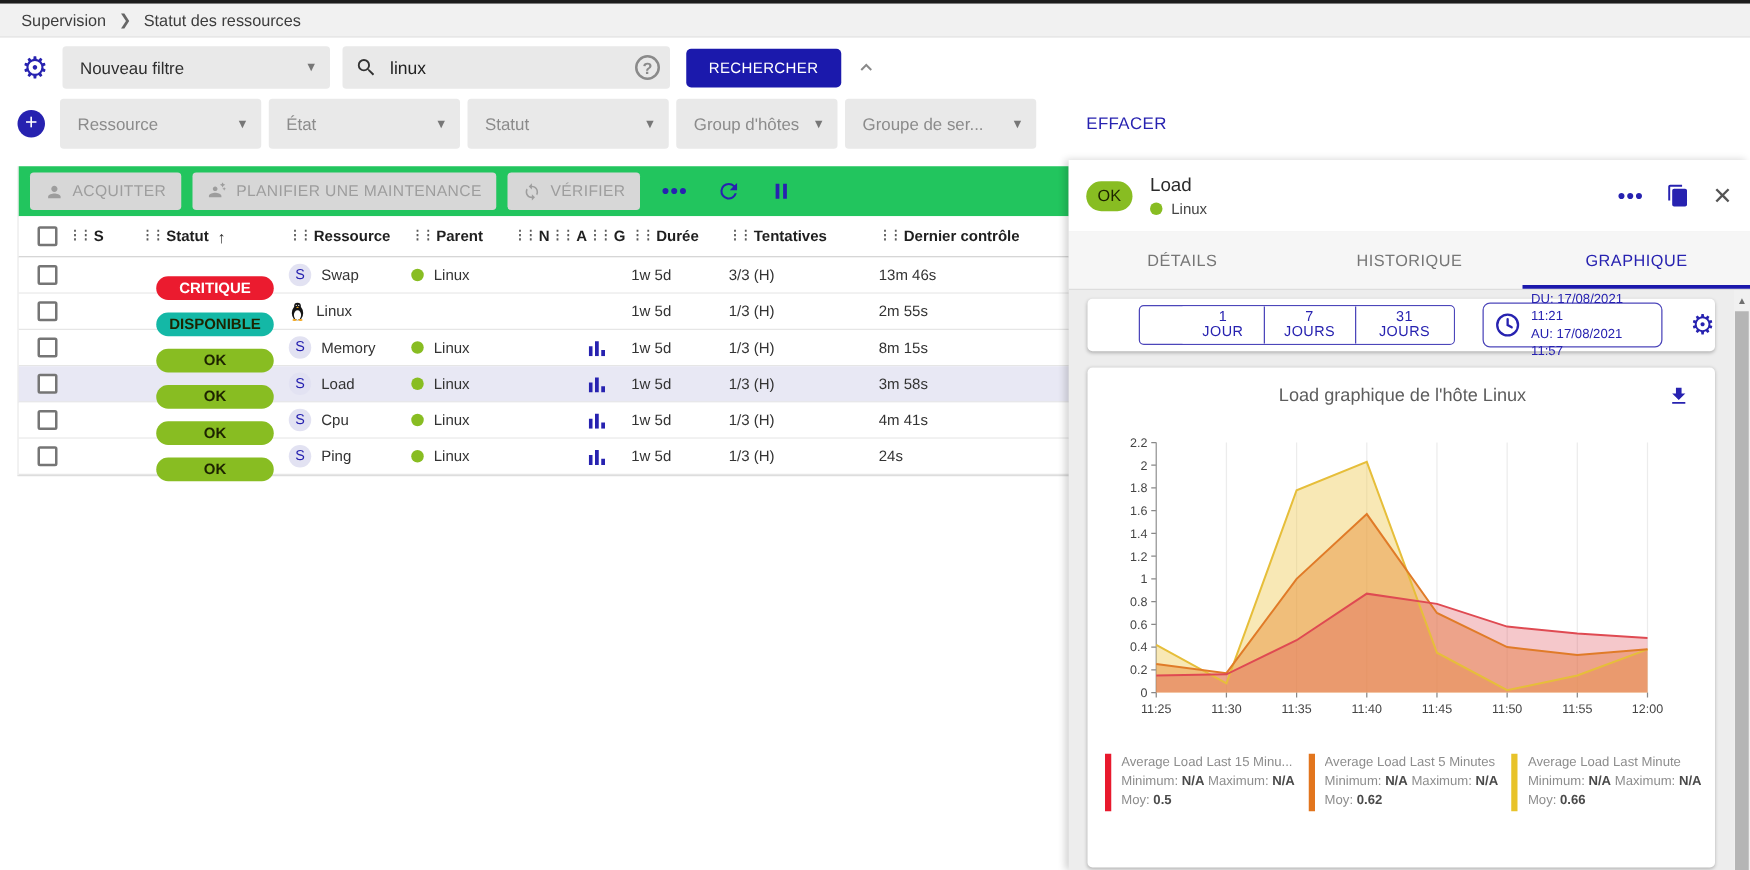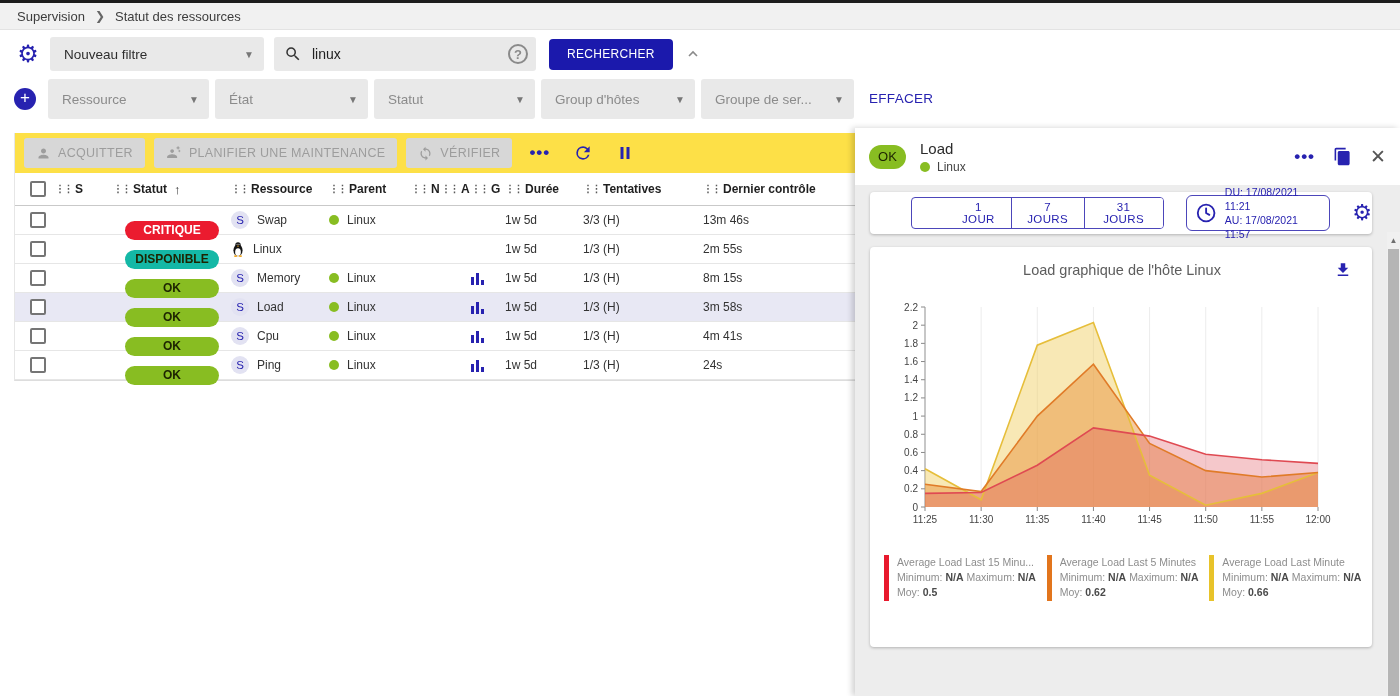--- a/index.html
+++ b/index.html
@@ -16,26 +16,26 @@
   .dd.placeholder { color:#8b8b8b; height:40px; }
   .saved-filter { width:214px; margin-left:8px; }
   .search-box { width:262px; height:34px; margin-left:10px; background:#e9e9e9; border-radius:3px; display:flex; align-items:center; padding:0 8px 0 10px; }
   .search-box input { flex:1; border:none; background:transparent; outline:none; font-size:14px; color:#222; margin-left:10px; font-family:"Liberation Sans",sans-serif; }
   .help-circle { width:20px; height:20px; border:2px solid #8a8a8a; border-radius:50%; color:#8a8a8a; font-size:13px; display:flex; align-items:center; justify-content:center; font-weight:bold; cursor:pointer; }
   .search-btn { margin-left:13px; height:31px; padding:0 18px; background:var(--button-blue); color:#fff; border:none; border-radius:4px; font-size:12px; letter-spacing:.3px; font-family:"Liberation Sans",sans-serif; cursor:pointer; }
   .collapse-btn { margin-left:12px; color:#8a8a8a; cursor:pointer; display:flex; }
 
   .filter-row2 { position:absolute; top:79px; left:14px; display:flex; align-items:center; gap:6px; }
   .plus-btn { width:22px; height:22px; background:var(--accent-blue); border-radius:50%; color:#fff; font-size:17px; line-height:20px; text-align:center; margin-right:6px; cursor:pointer; }
-  .crit-0 { width:161px; } .crit-1 { width:153px; } .crit-2 { width:161px; } .crit-3 { width:154px; } .crit-4 { width:153px; }
+  .crit-0 { width:161px; } .crit-1 { width:153px; } .crit-2 { width:161px; } .crit-3 { width:129px; } .crit-4 { width:153px; }
   .clear-btn { position:absolute; top:91px; left:869px; color:var(--accent-blue); font-size:13.5px; letter-spacing:.3px; cursor:pointer; background:none; border:none; font-family:"Liberation Sans",sans-serif; }
 
   
   .table-block { position:absolute; top:133px; left:14px; width:841px; border-left:1px solid #e6e6e6; border-bottom:1px solid #ddd; }
-  .tbl-toolbar { height:40px; background:#fde047; display:flex; align-items:center; gap:9px; padding-left:9px; }
+  .tbl-toolbar { height:40px; background:#22c55e; display:flex; align-items:center; gap:9px; padding-left:9px; }
   .tb-btn { height:30px; background:#d7d7d7; border:none; border-radius:3px; color:#9d9d9d; font-size:12.5px; letter-spacing:.3px; padding:0 12px; display:flex; align-items:center; gap:7px; font-family:"Liberation Sans",sans-serif; cursor:default; }
   .tb-btn svg { flex:none; }
   .more-dots { color:var(--accent-blue); font-size:17px; font-weight:bold; letter-spacing:1px; margin-left:8px; cursor:pointer; }
   .icon-btn { color:var(--accent-blue); margin-left:14px; cursor:pointer; display:flex; align-items:center; }
 
   .thead { height:33px; display:flex; align-items:center; background:#fff; border-bottom:1px solid #c9c9c9; font-size:12px; font-weight:bold; color:#1f1f1f; }
   .trow { height:29px; display:flex; align-items:center; background:#fff; border-bottom:1px solid #e6e6e6; font-size:12px; color:#333; cursor:pointer; }
   .trow.selected { background:#e8e8f4; }
   .c-check{width:40px; padding-left:15px;} .c-s{width:58px;} .c-statut{width:118px; display:flex; justify-content:center;}
   .c-res{width:98px; display:flex; align-items:center; gap:8px;} .c-par{width:82px; display:flex; align-items:center; gap:8px;}
@@ -412,20 +412,26 @@
     </div>
     <div class="panel-actions">
       <div class="more-dots">•••</div>
       <svg width="19" height="19" viewBox="0 0 24 24">
           <path fill="#2722b0" d="M16 1H4c-1.1 0-2 .9-2 2v14h2V3h12V1zm3 4H8c-1.1 0-2 .9-2 2v14c0 1.1.9 2 2 2h11c1.1 0 2-.9 2-2V7c0-1.1-.9-2-2-2z"></path>
         </svg>
       <div class="close-x">✕</div>
     </div>
   </div>
 
+  <div class="panel-tabs">
+    <div class="ptab">DÉTAILS</div>
+    <div class="ptab">HISTORIQUE</div>
+    <div class="ptab active">GRAPHIQUE</div>
+    <div class="tab-underline"></div>
+  </div>
 
   <div class="panel-body">
     <div class="card time-card">
       <div class="btn-group">
         <button class="tg-btn">1 JOUR</button>
         <button class="tg-btn">7 JOURS</button>
         <button class="tg-btn">31 JOURS</button>
       </div>
       <div class="date-box">
         <svg width="24" height="24" viewBox="0 0 24 24">

